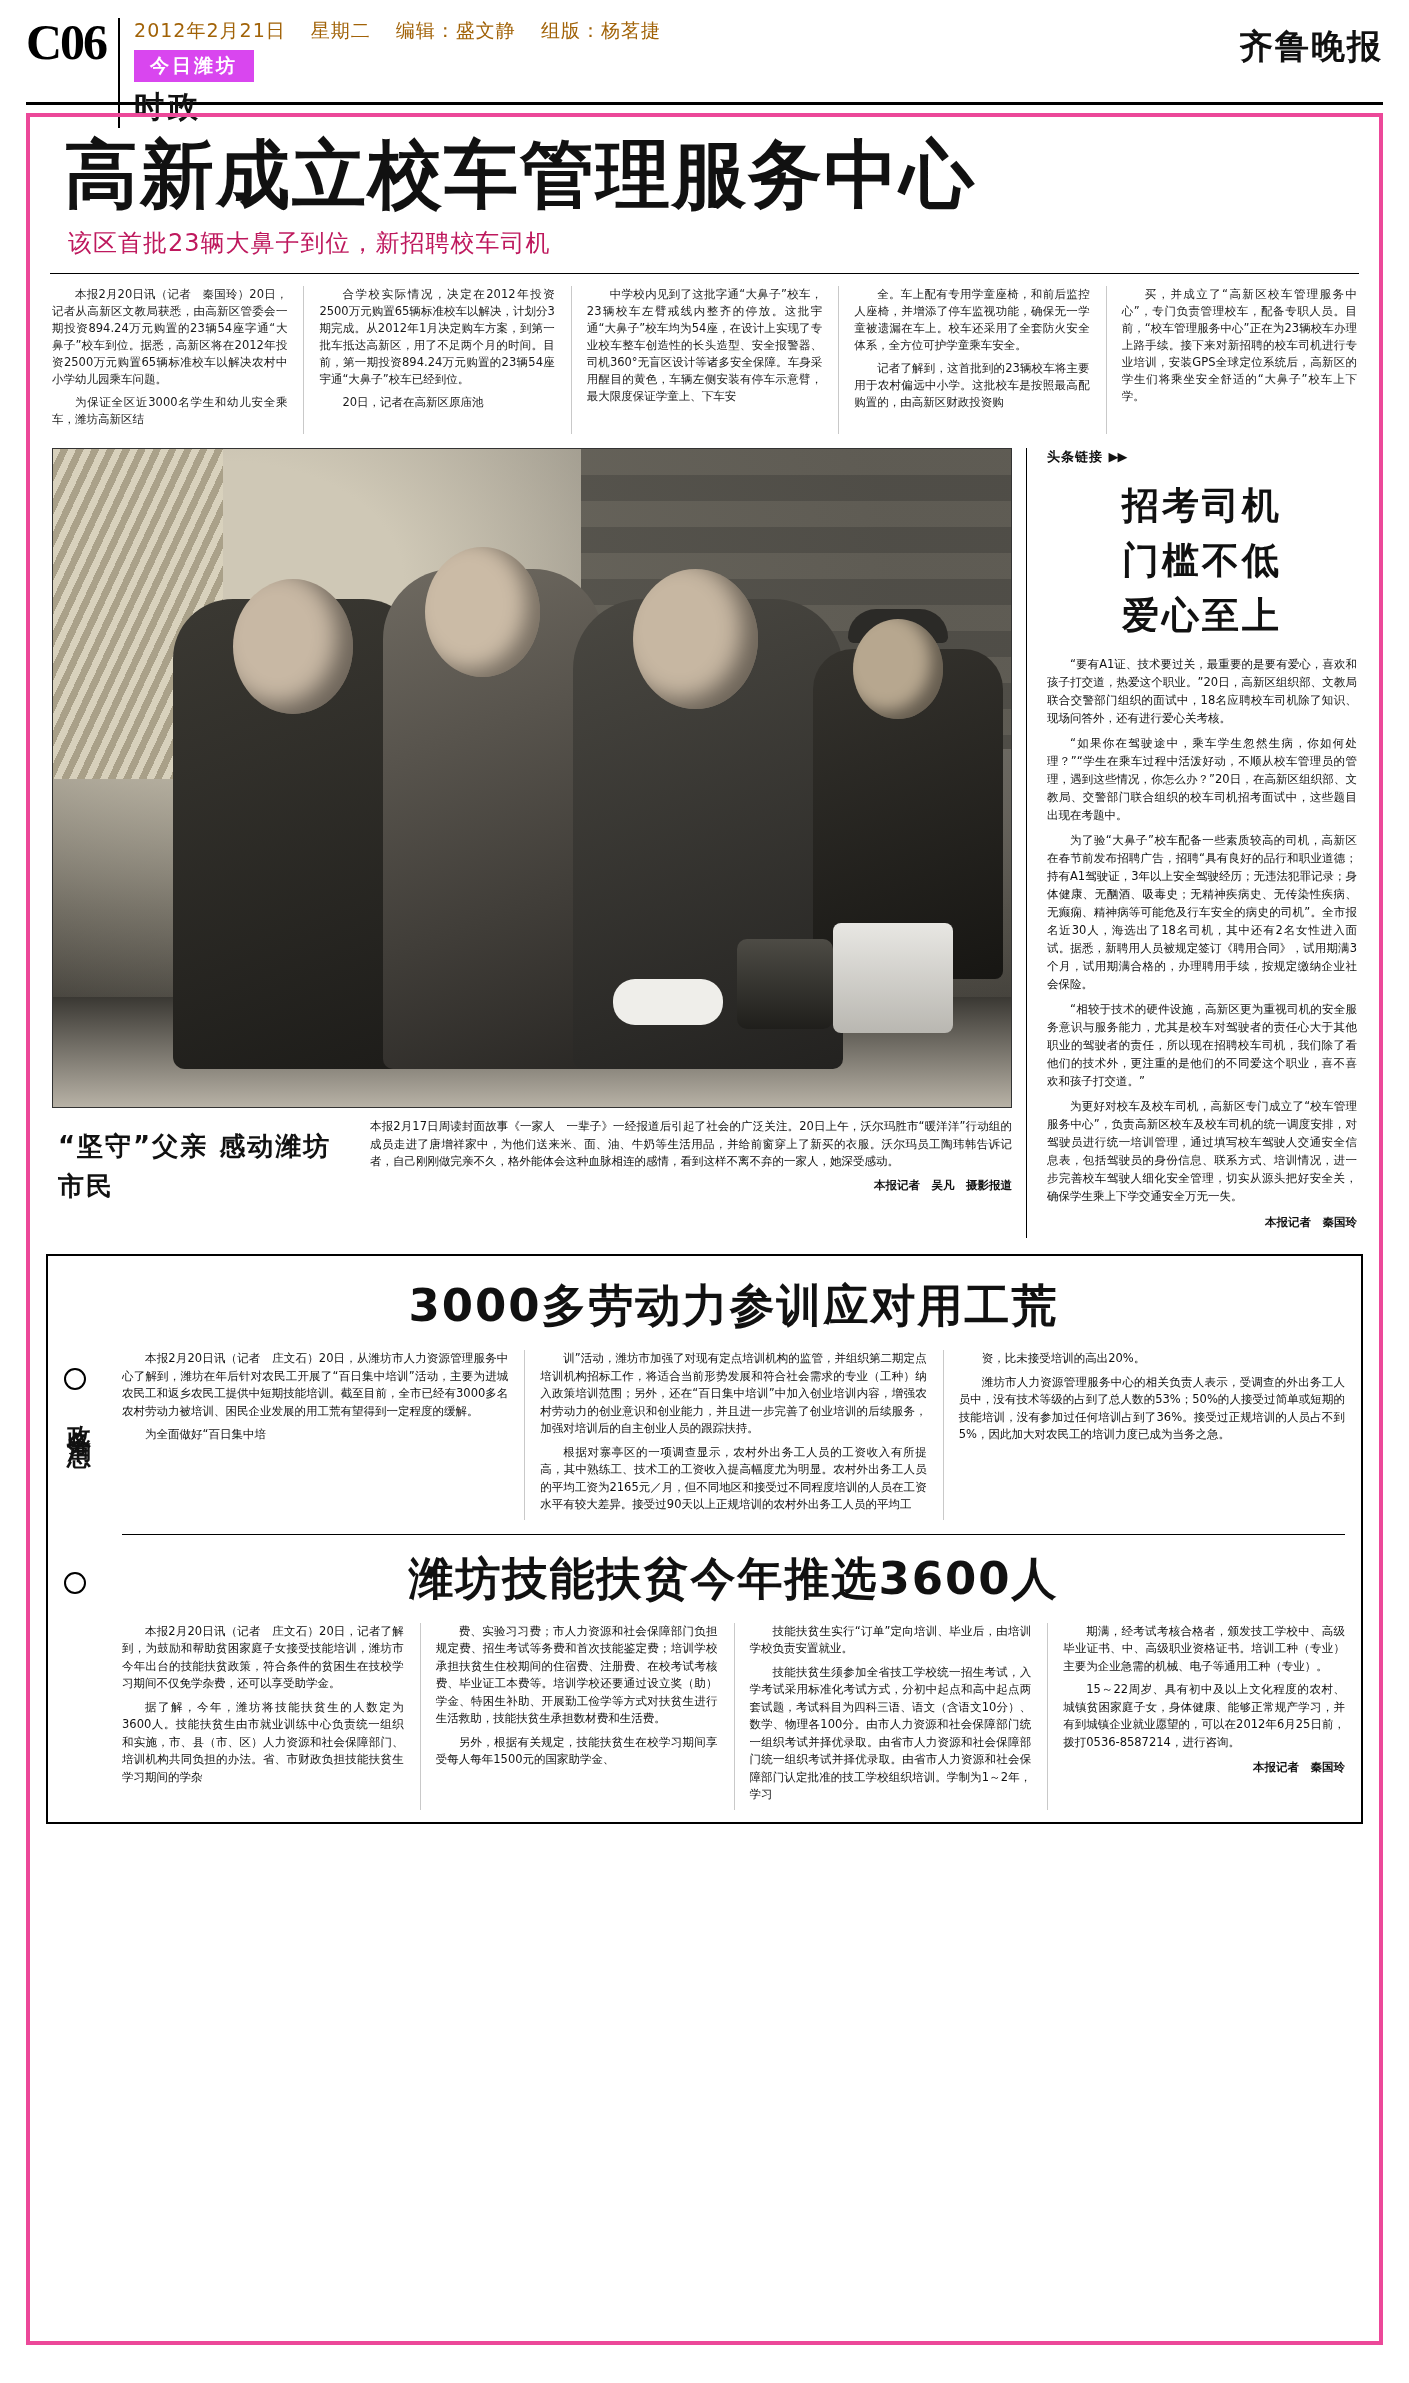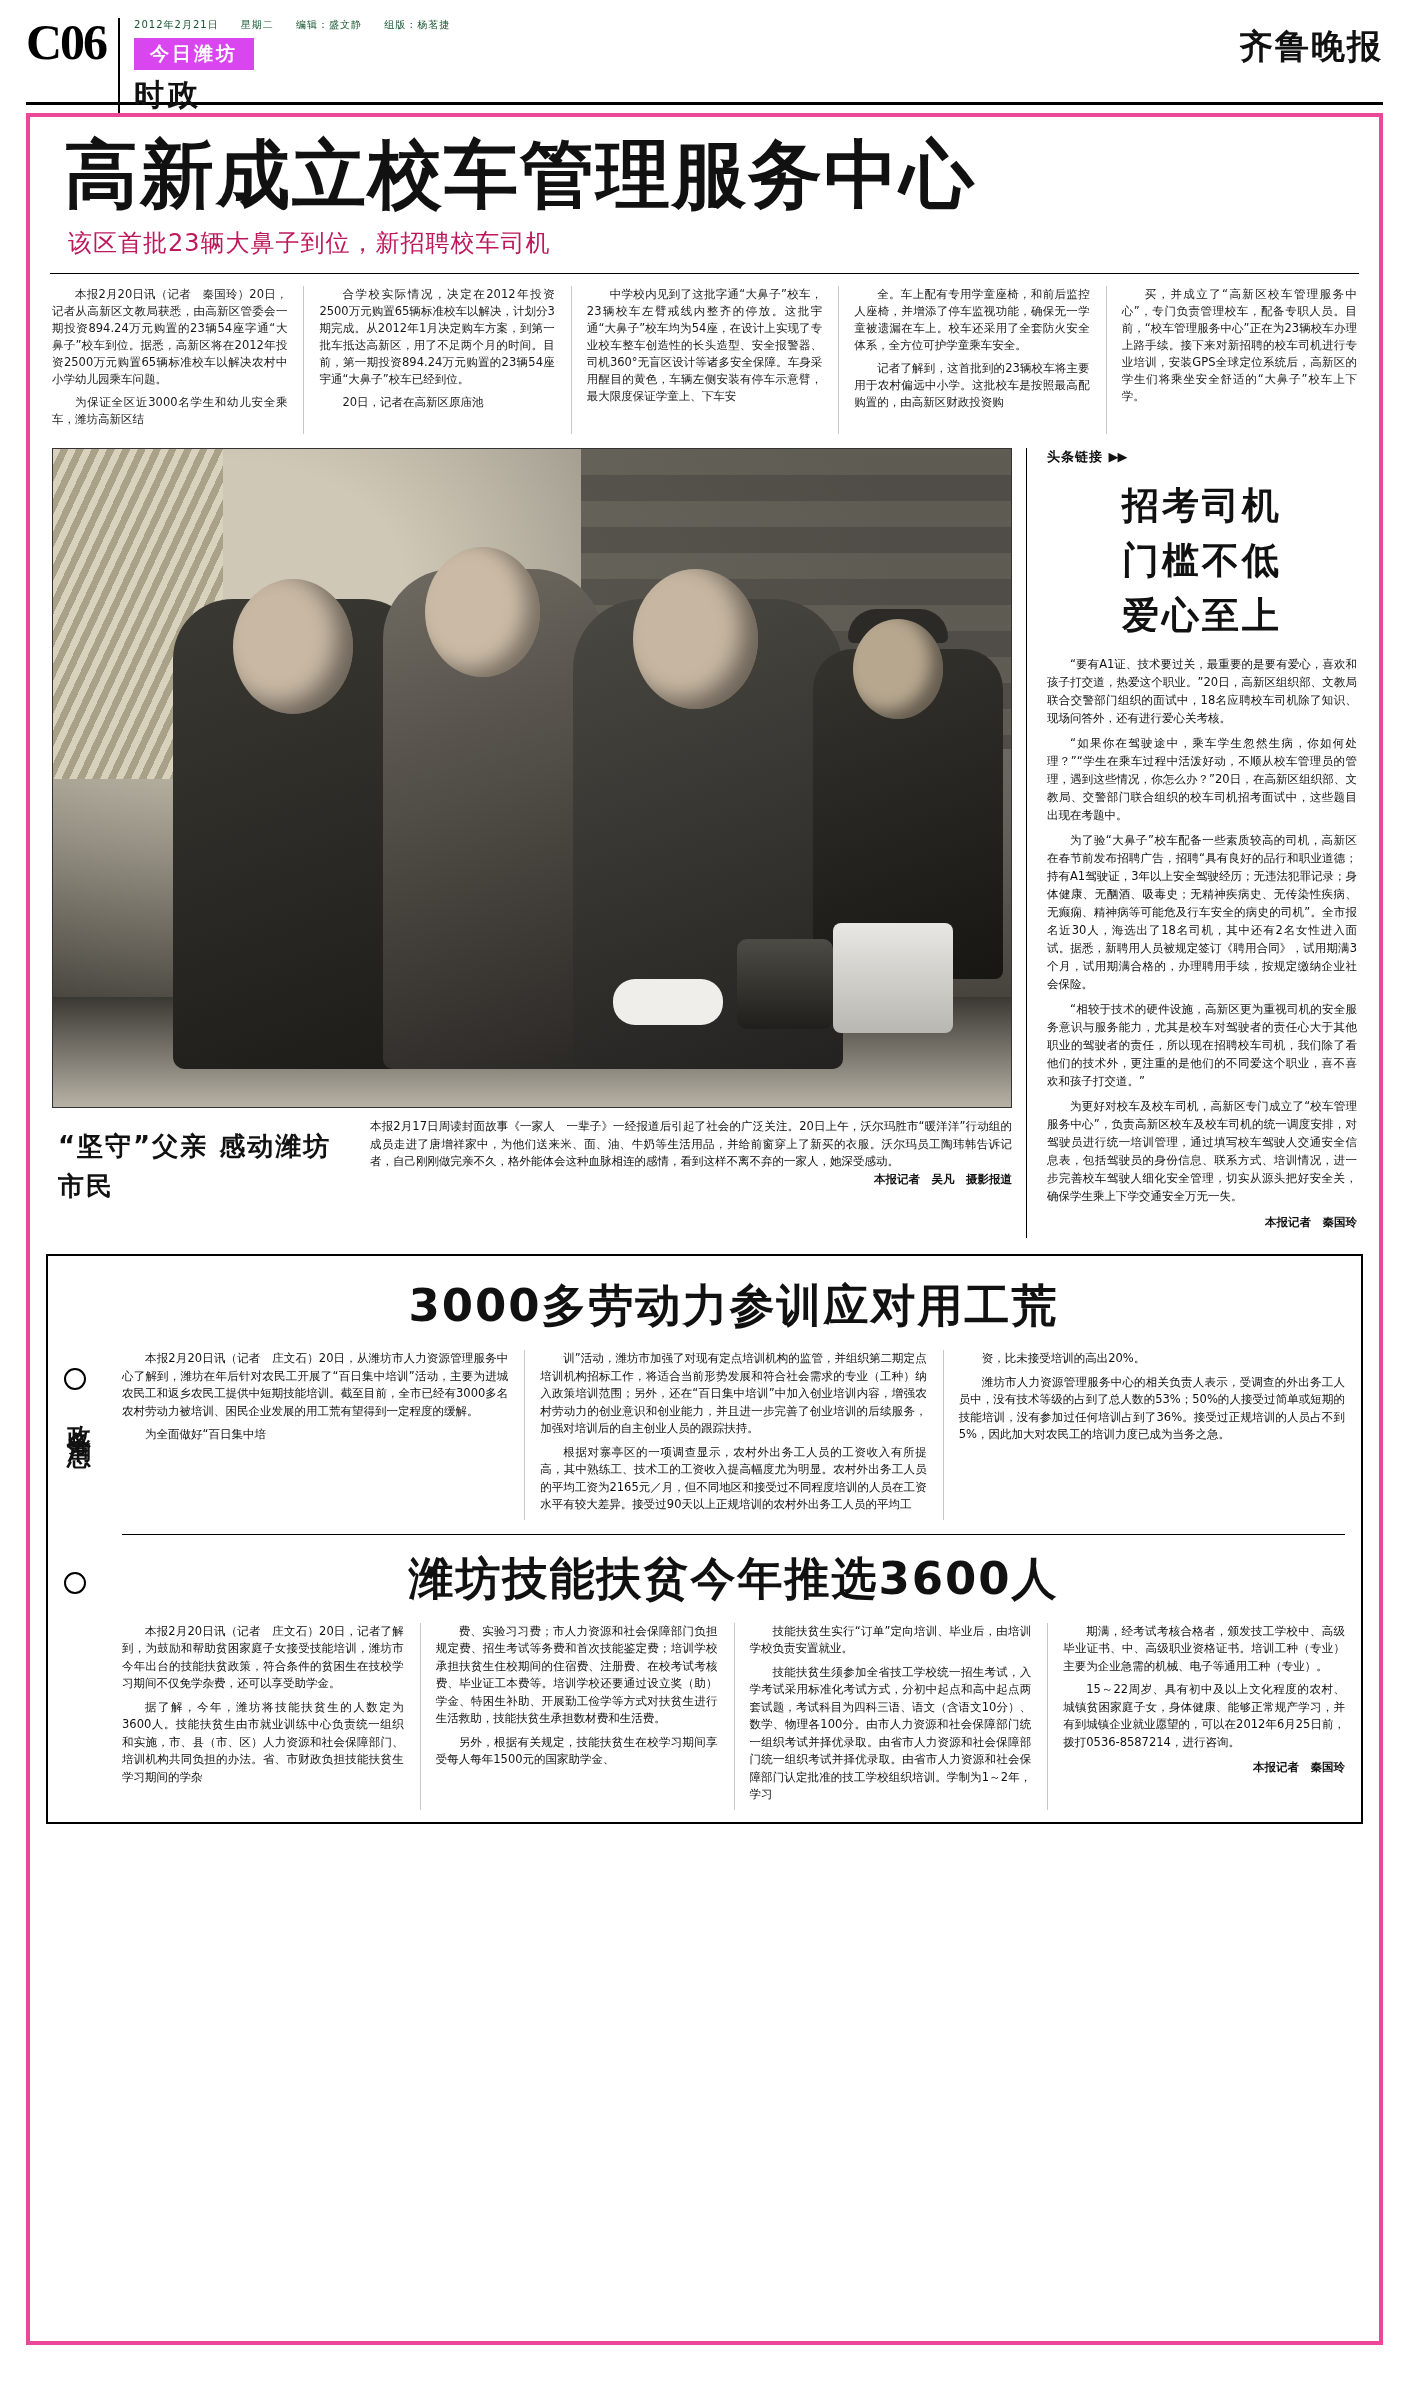--- a/index.html
+++ b/index.html
@@ -30,23 +30,23 @@
     letter-spacing:-2px;
     color:#000;
     padding-right:12px;
   }
   .mast-mid {
     border-left:2px solid #000;
     padding-left:14px;
     flex:0 0 auto;
   }
   .mast-line1 {
-    font-size:10px;
+    font-size:19px;
     letter-spacing:1px;
-    color:#14532d;
+    color:#a16207;
     white-space:nowrap;
   }
   .mast-line1 span { margin-right:18px; }
   .today-box {
     display:inline-block;
     background:#d946ef;
     color:#fff;
     font-size:19px;
     font-weight:bold;
     padding:3px 16px;
@@ -225,21 +225,21 @@
     width:300px;
     font-size:26px; font-weight:bold; line-height:40px;
     letter-spacing:2px;
     padding-top:8px; padding-left:6px;
   }
   .pc-right {
     flex:1;
     font-size:11.5px; line-height:17.5px; text-align:justify;
     padding-left:18px;
   }
-  .pc-right .byline { text-align:right; font-weight:bold; }
+  .pc-right .byline { text-align:right; font-weight:bold; margin-top:6px; }
 
   
   .side-kicker {
     font-size:13px; font-weight:bold; letter-spacing:1px;
     margin-bottom:10px;
   }
   .side-kicker .arrows { letter-spacing:-1px; }
   .side-title {
     font-size:37px; font-weight:bold; line-height:55px;
     letter-spacing:3px; text-align:center;

